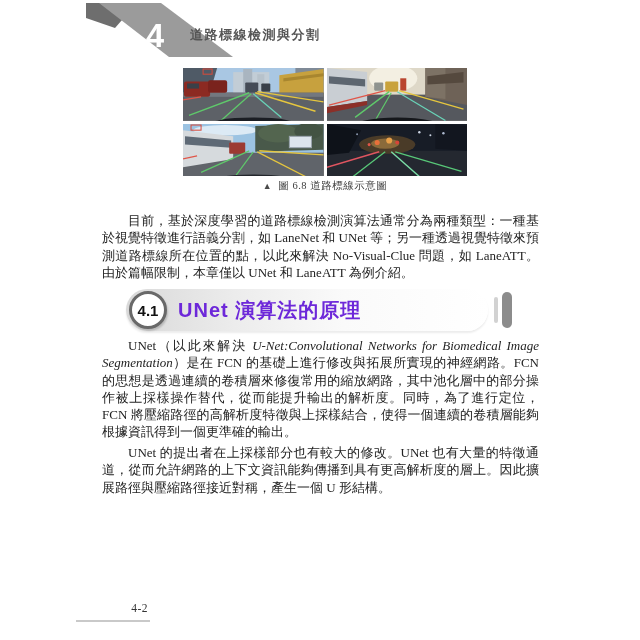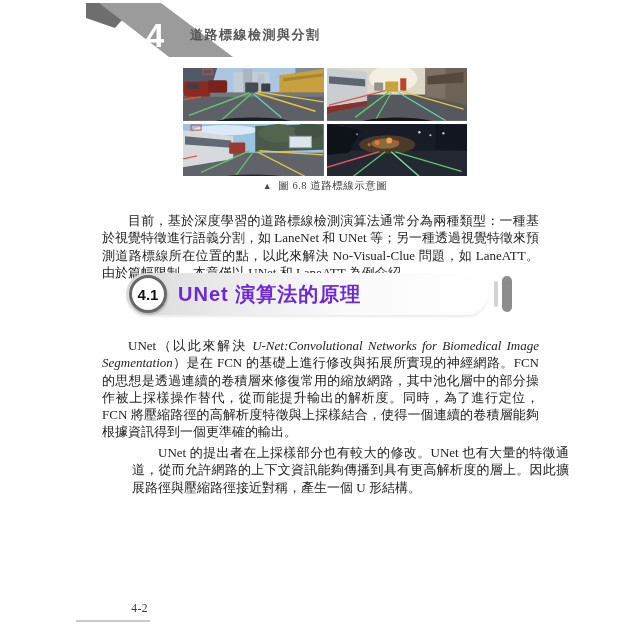--- a/index.html
+++ b/index.html
@@ -33,26 +33,26 @@
 
   
   .para {
     position:absolute; left:102px; width:437px;
     font-size:13px; line-height:17.3px; text-align:justify;
     text-indent:2em; color:#232323;
   }
   .para .cite { font-style:italic; }
   #p1 { top:204px;margin-top:8px; }
   #p2 { top:337px; }
-  #p3 { top:444px;margin-left:30px; }
+  #p3 { top:444px; }
   #p4 { top:505px; }
 
   
   .section-hd {
-    position:absolute; left:126px; top:272px; width:390px; height:44px;
+    position:absolute; left:126px; top:288px; width:390px; height:44px;
   }
   .section-pill {
     position:absolute; left:0; top:1px; width:362px; height:42px;
     border-radius:22px;
     background:linear-gradient(90deg,#d9d9d9 0%,#ececec 30%,#fafafa 60%,#ffffff 100%);
     box-shadow:0 2px 2px rgba(0,0,0,0.08);
   }
   .section-badge {
     position:absolute; left:3px; top:3px; width:38px; height:38px;
     border-radius:50%; background:#fff; border:3px solid #696969;

